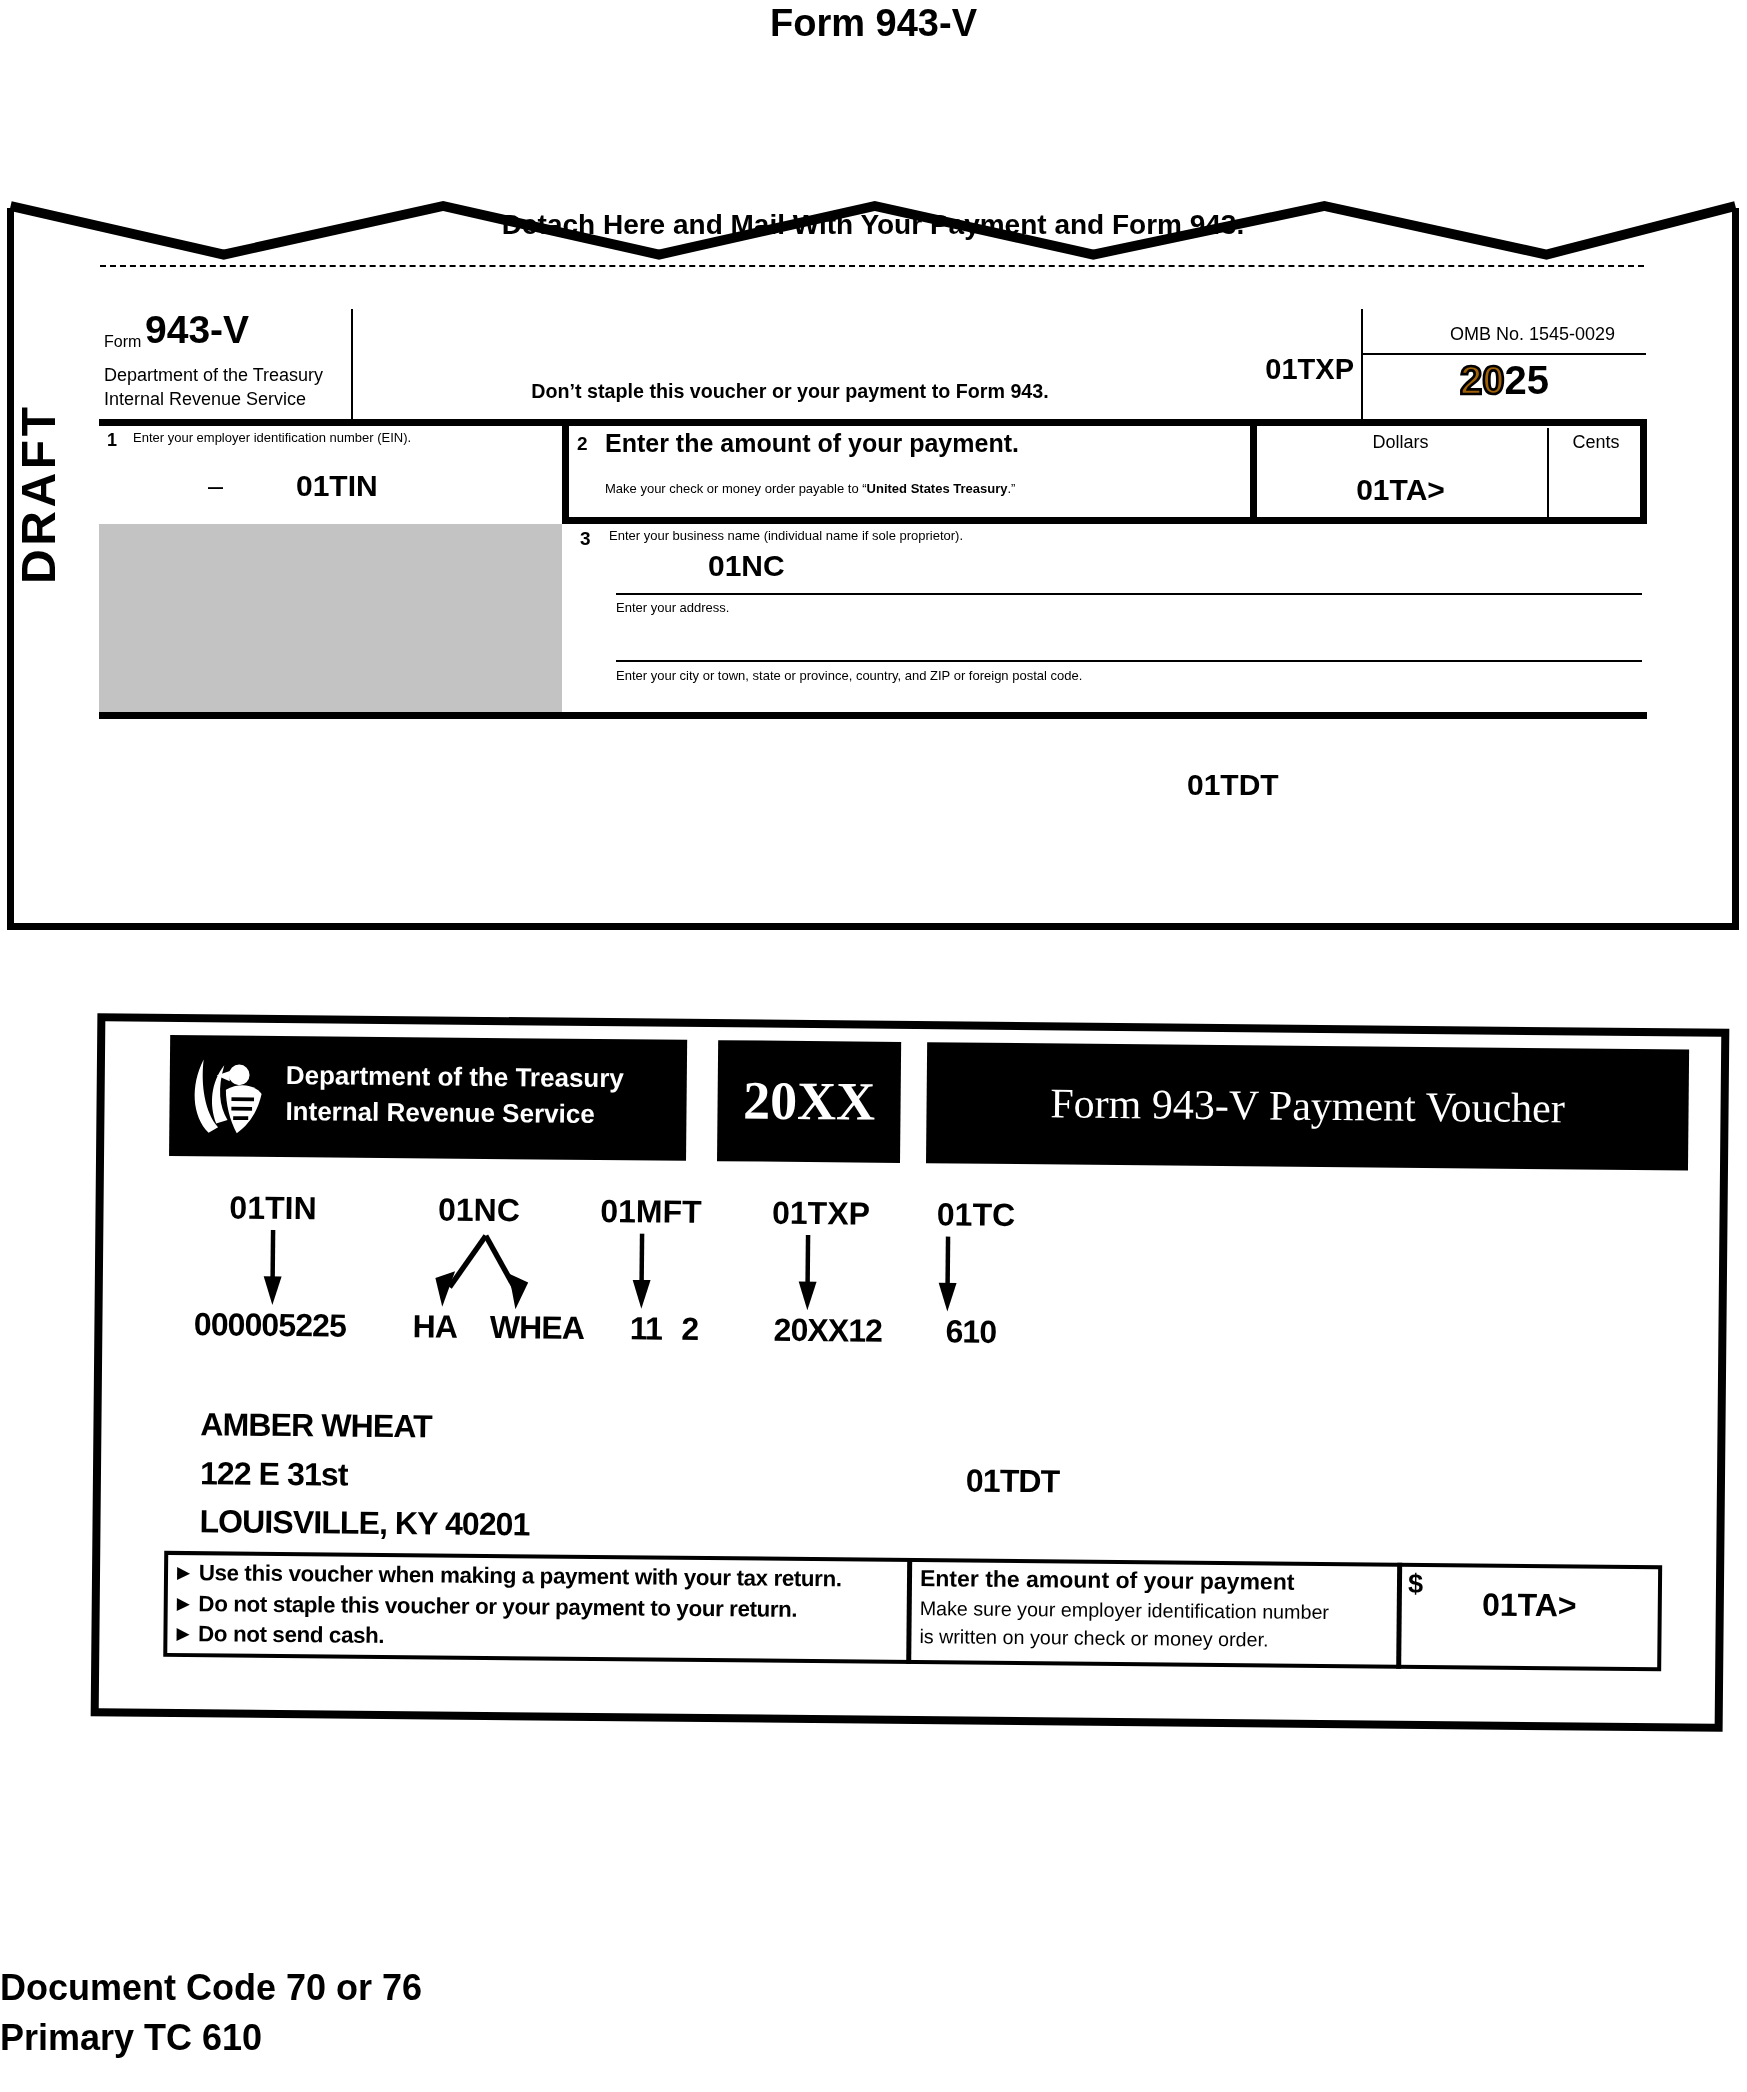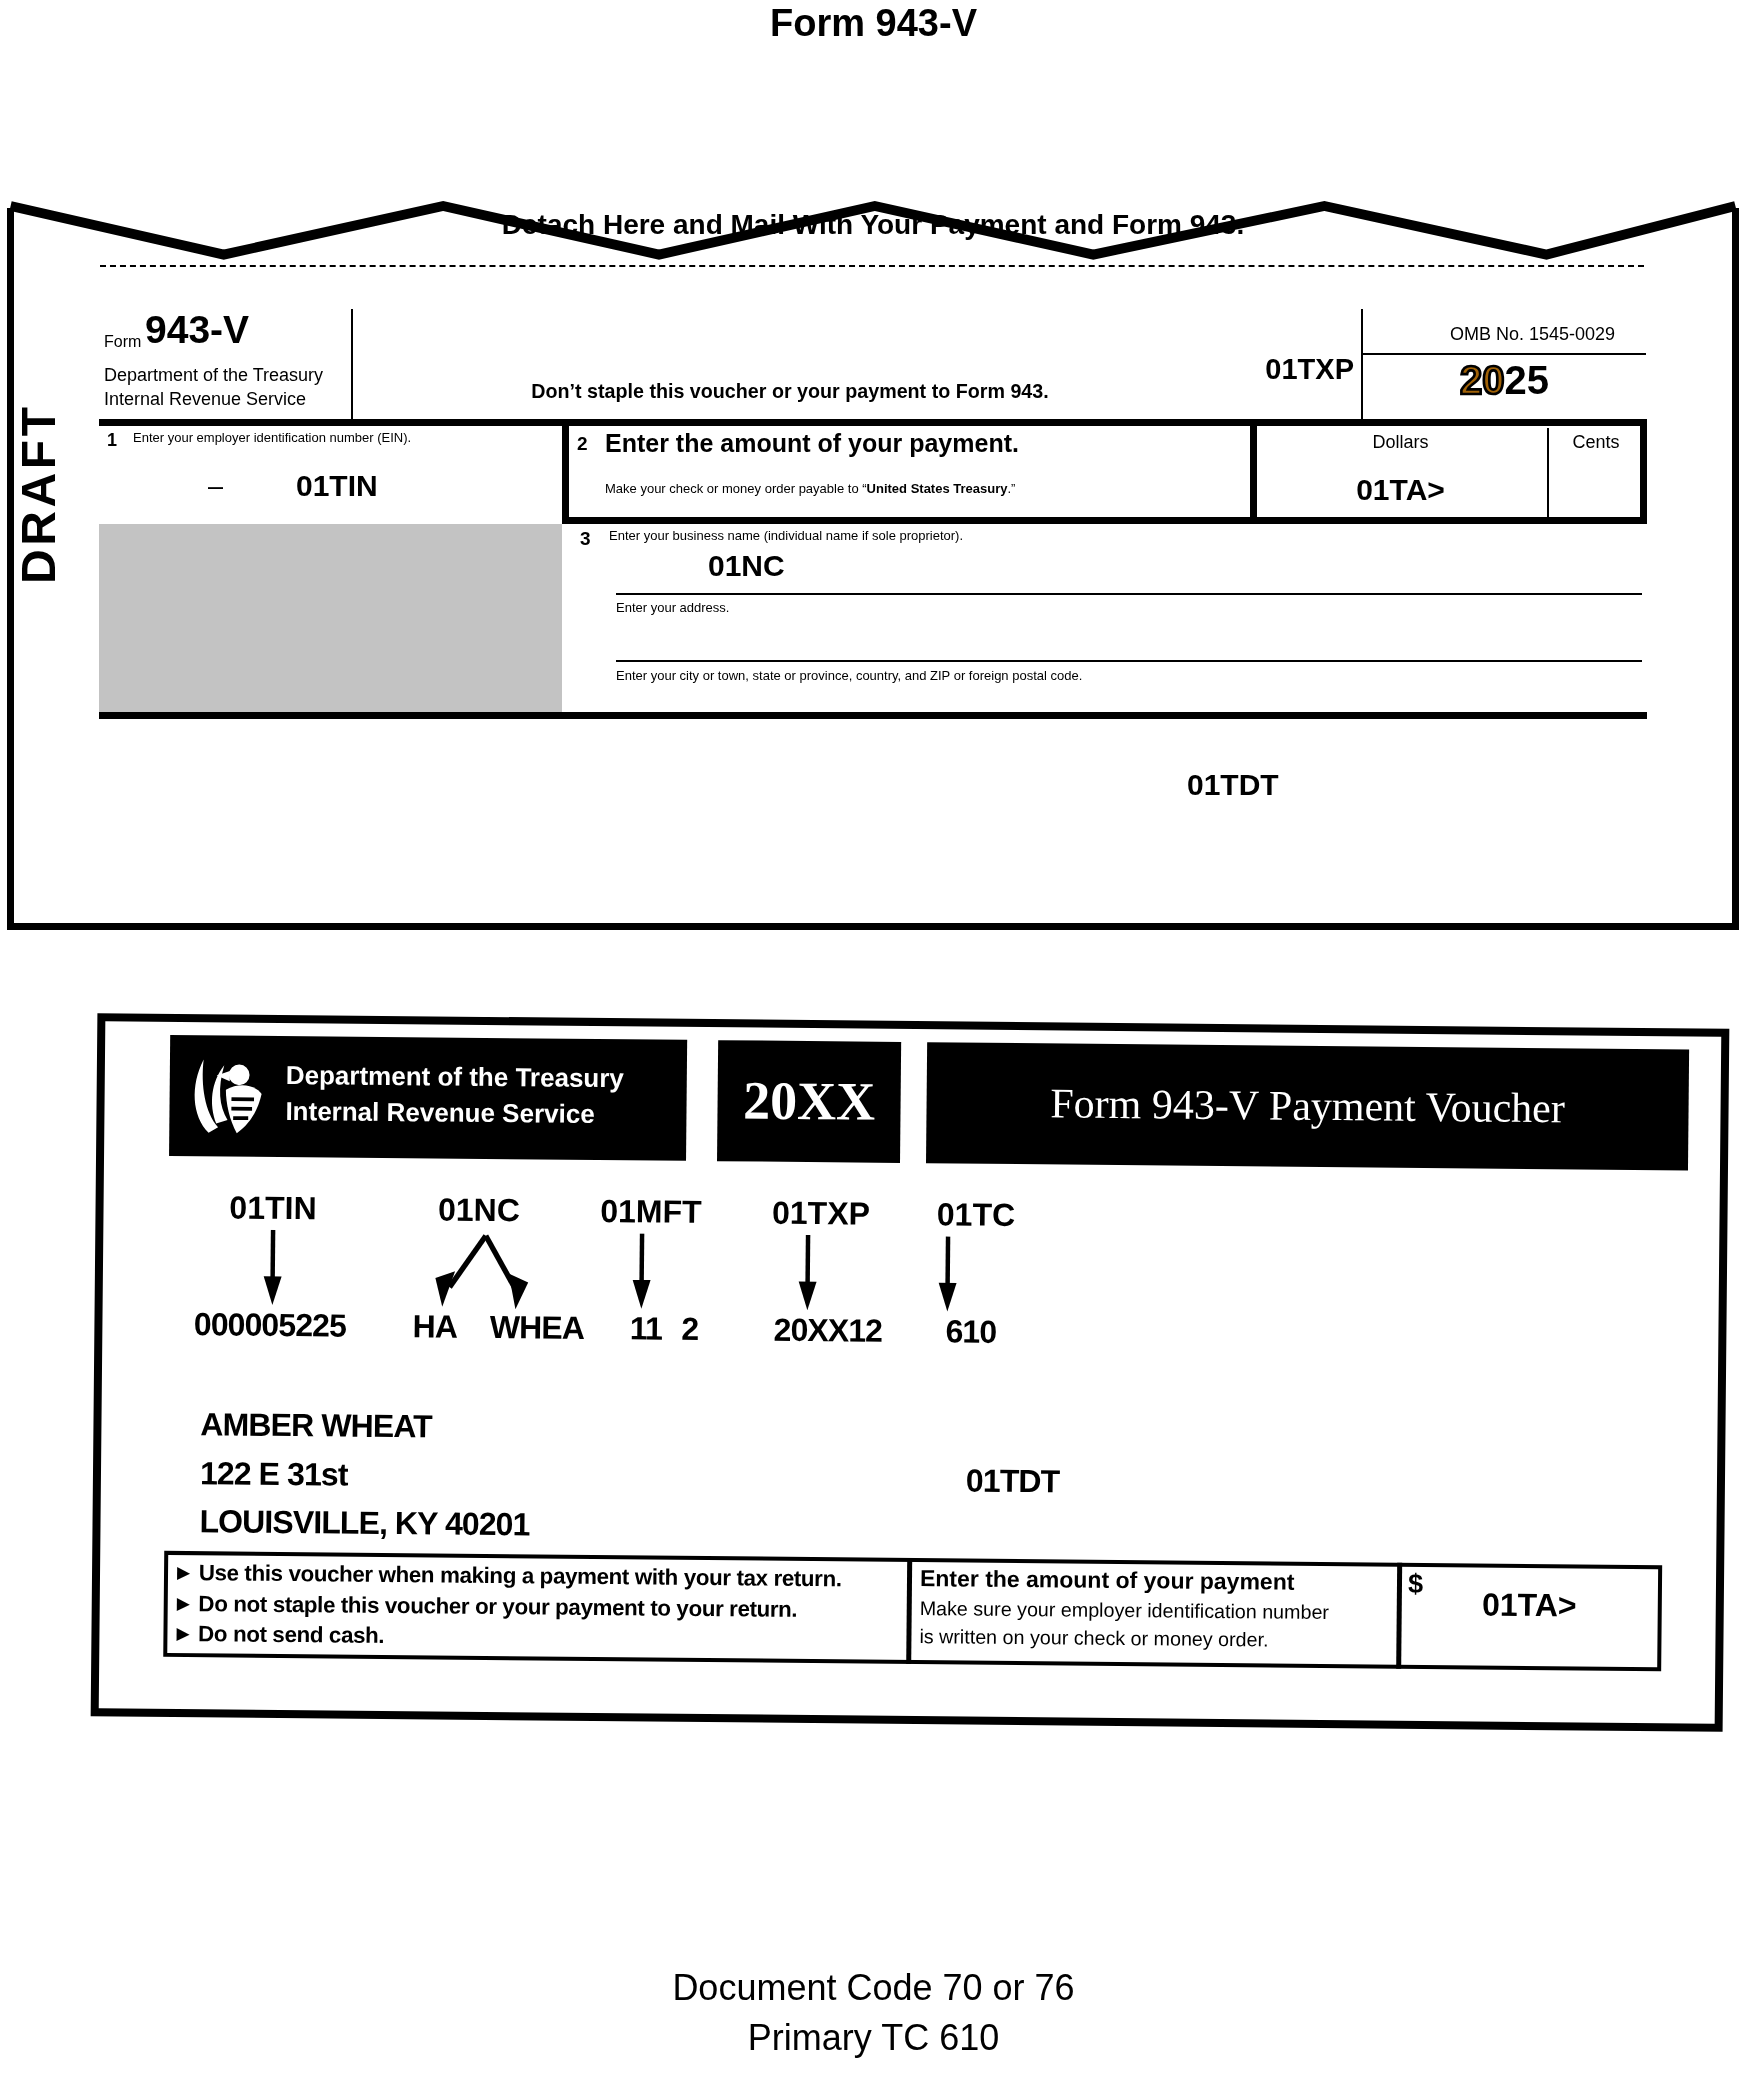--- a/index.html
+++ b/index.html
@@ -5,21 +5,21 @@
   html,body{margin:0;padding:0;background:#fff;}
   #page{position:relative;width:1747px;height:2092px;background:#fff;
         font-family:"Liberation Sans","DejaVu Sans",sans-serif;color:#000;overflow:hidden;}
   .abs{position:absolute;}
   .ctr{text-align:center;}
   .b{font-weight:bold;}
   .hline{position:absolute;background:#000;}
   .vline{position:absolute;background:#000;}
   
   .page-title{left:0;top:1.8px;width:100%;font-size:38px;font-weight:bold;text-align:center;}
-  .footer-line{left:0;width:100%;font-size:36px;font-weight:normal;text-align:center;}
+  .footer-line{left:0;width:100%;font-size:36px;font-weight:bold;text-align:left;}
   
   #box1{left:7.2px;top:208px;width:1732px;height:722px;border-left:7.2px solid #000;
         border-right:7.2px solid #000;border-bottom:7.2px solid #000;box-sizing:border-box;}
   #zigzag{left:7.2px;top:197px;width:1732px;height:63px;}
   .draft{left:10.7px;top:584px;transform:rotate(-90deg);transform-origin:top left;
          width:358px;font-size:48px;font-weight:bold;letter-spacing:3.6px;}
   .detach{left:99px;top:209px;width:1548px;font-size:28px;font-weight:bold;text-align:center;}
   .dashed{left:100px;top:265px;width:1544px;border-top:2.7px dashed #000;}
   .small-label{font-size:13px;}
   .tiny{font-size:16px;}

